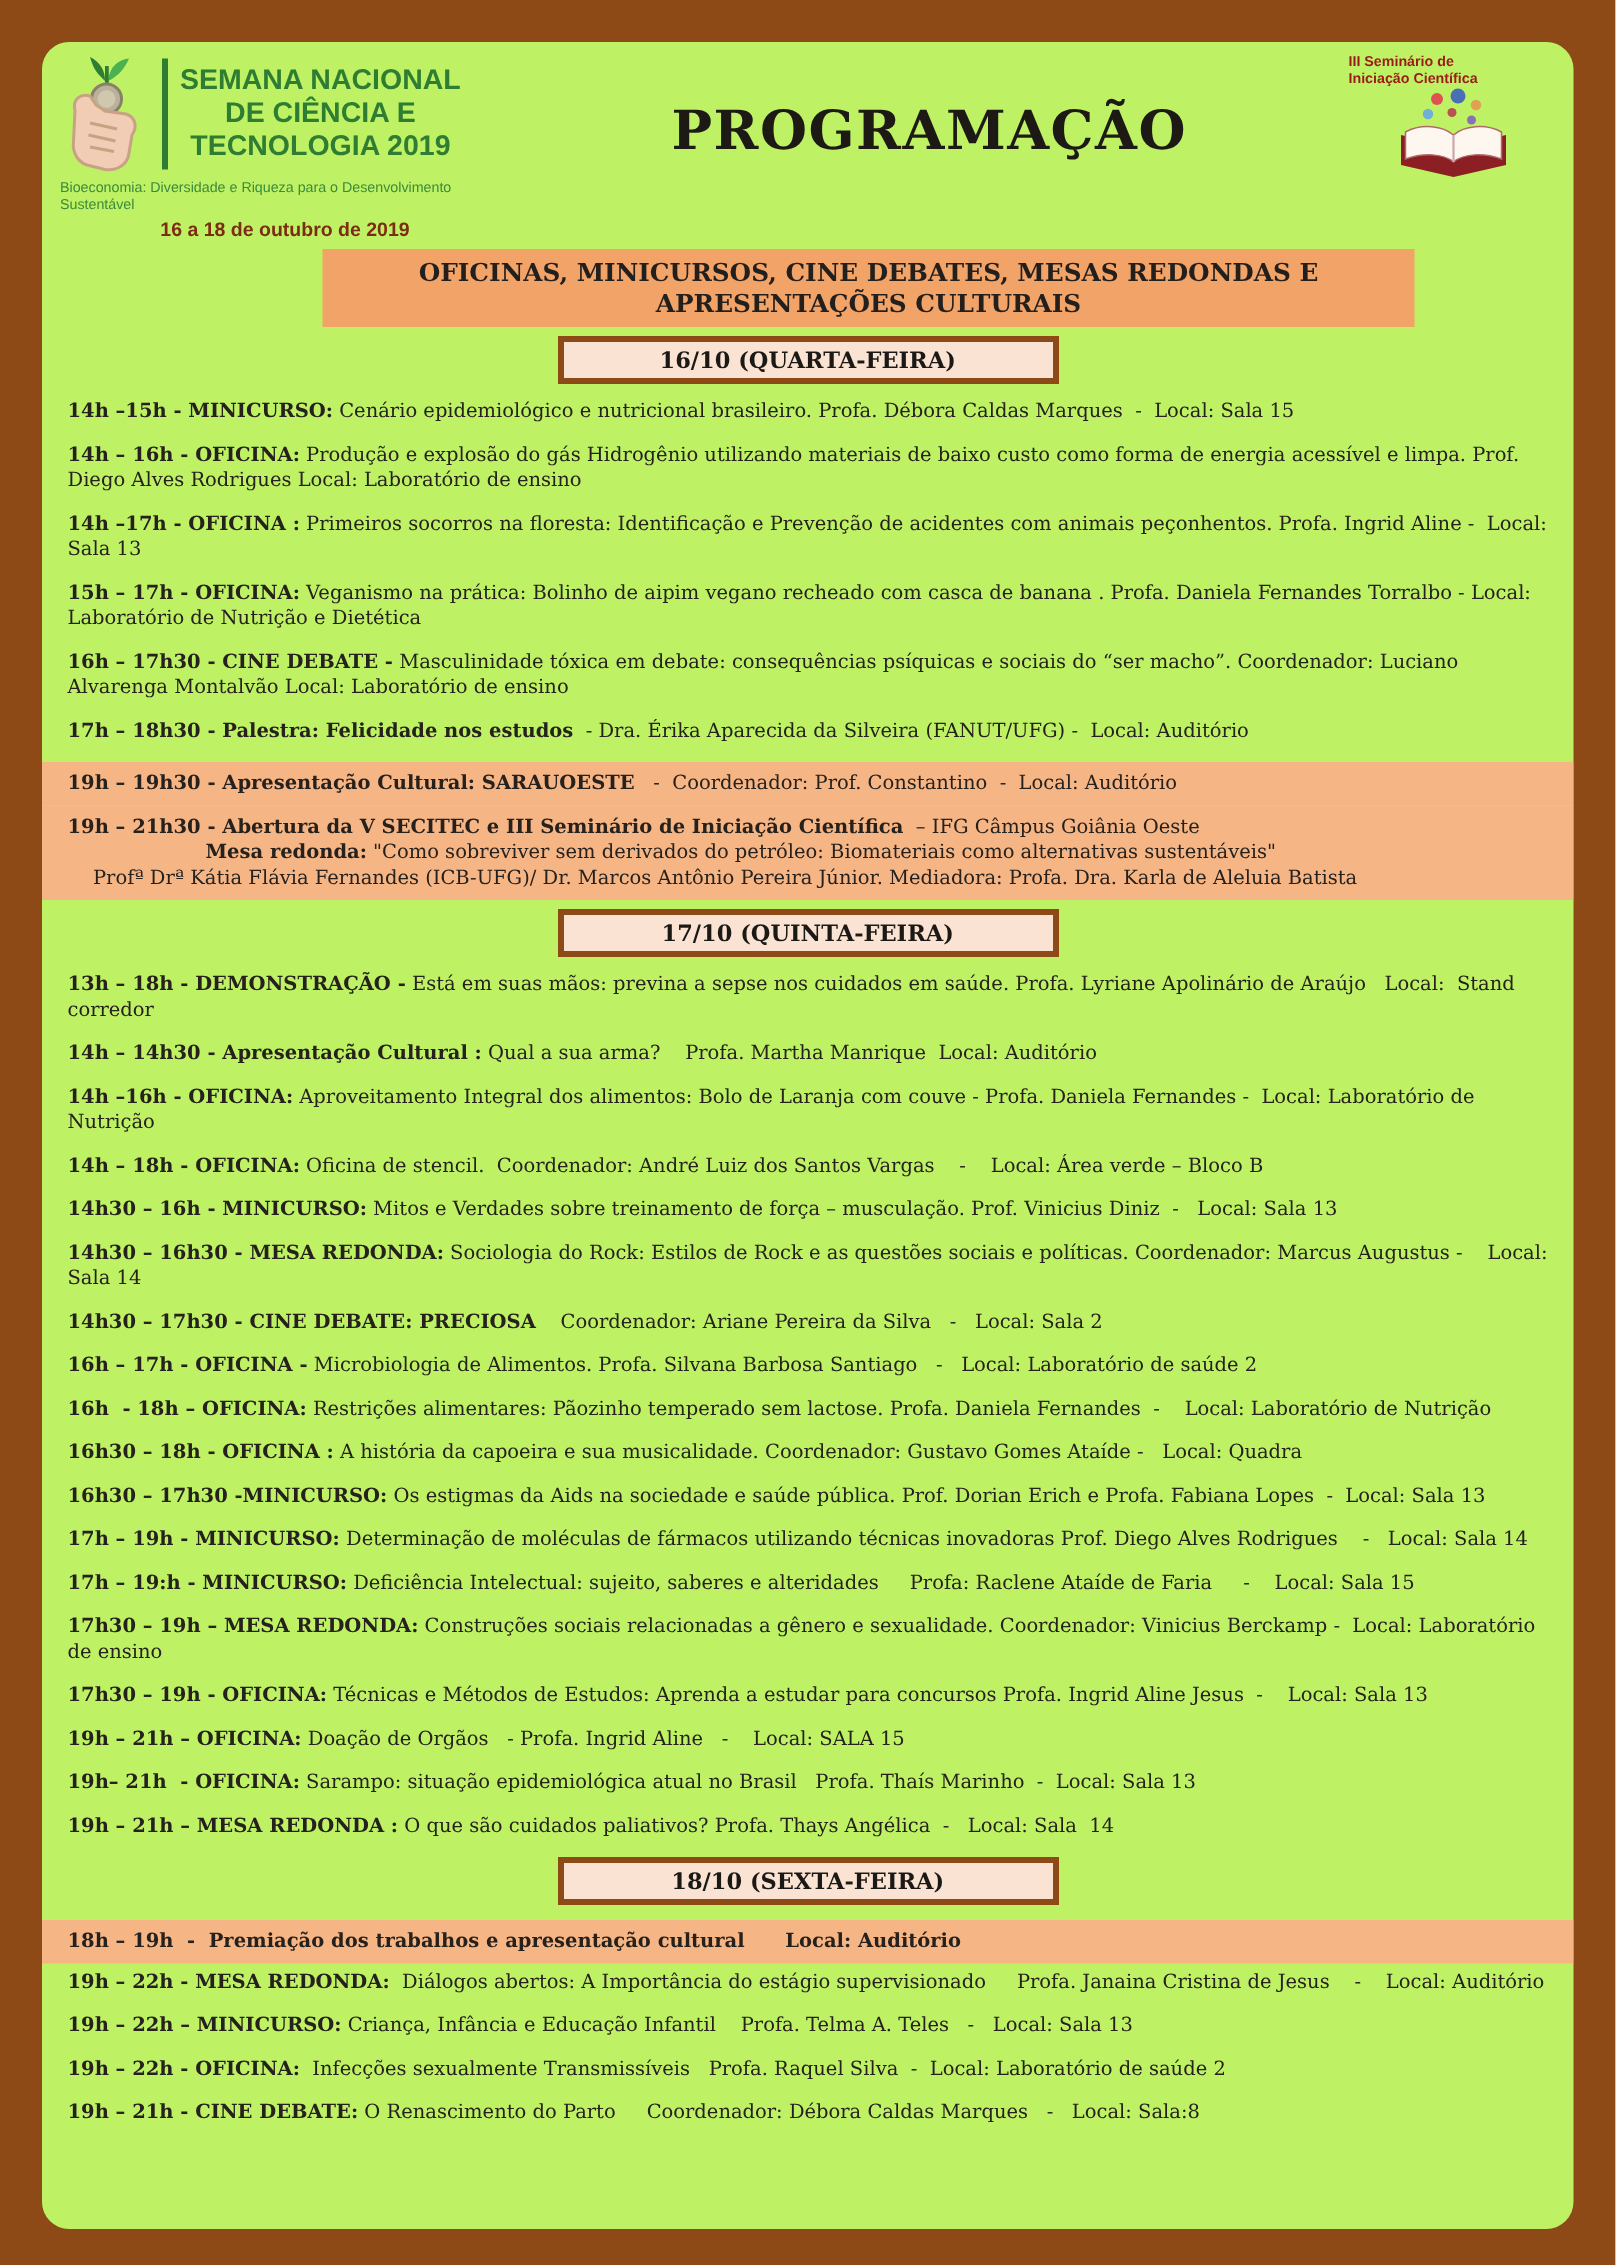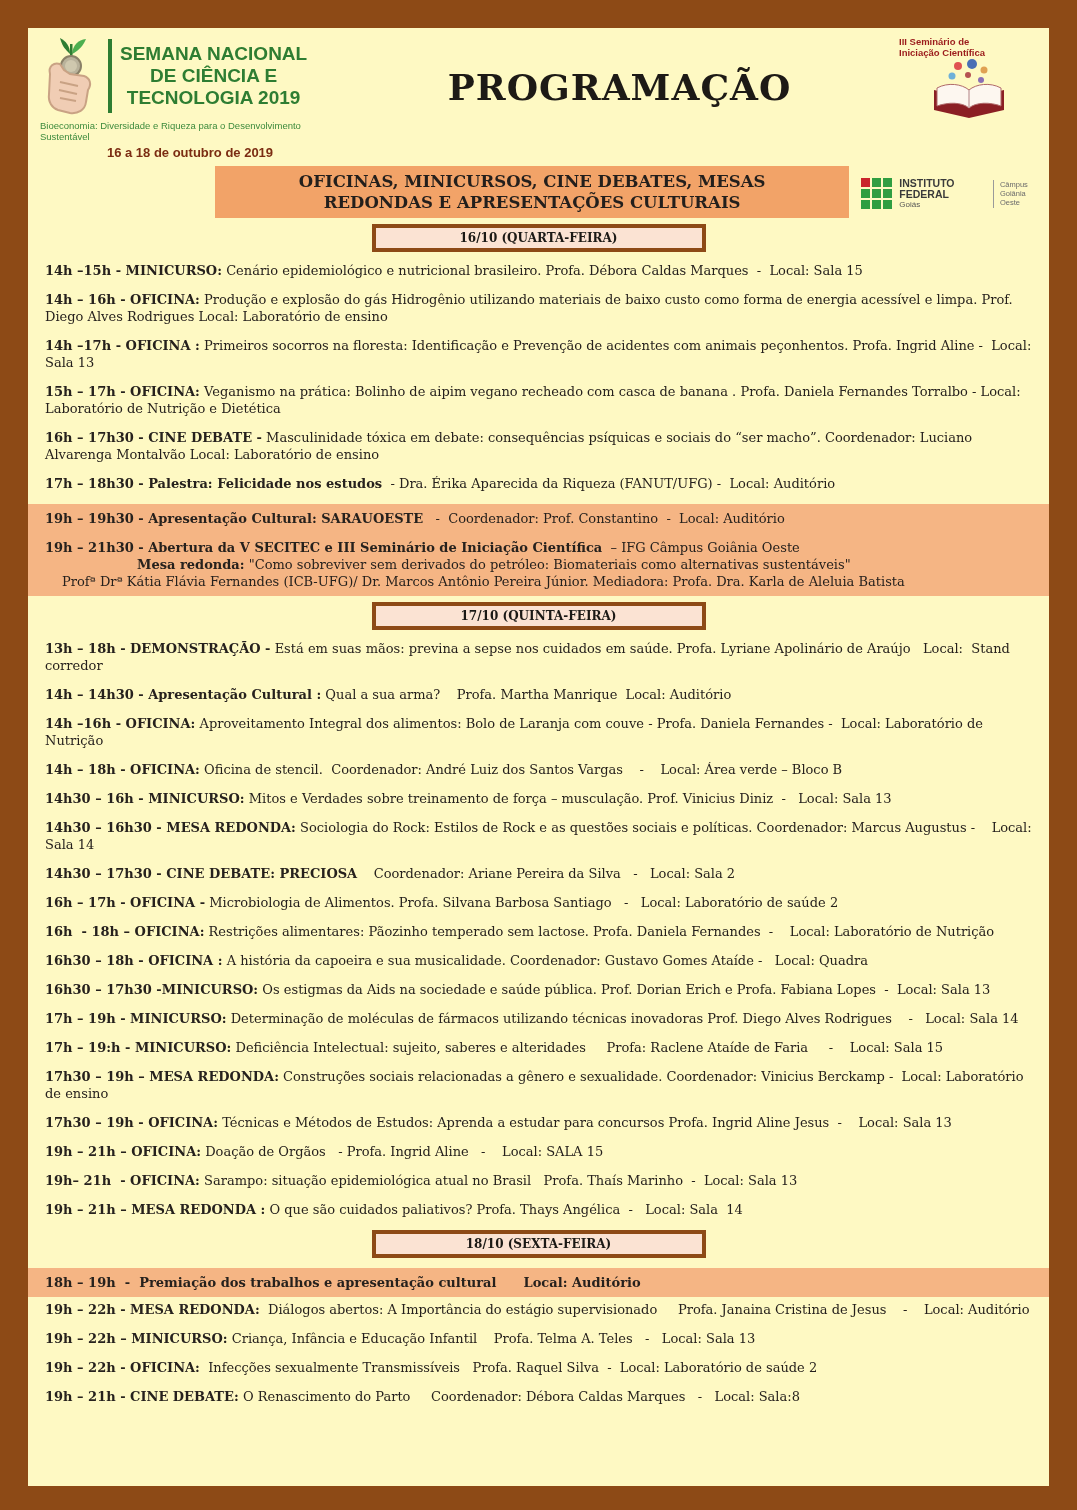--- a/index.html
+++ b/index.html
@@ -1,18 +1,18 @@
 <!DOCTYPE html>
 <html lang="pt"><head>
 <meta charset="utf-8">
 <style>
   html,body{margin:0;padding:0;}
   body{font-family:"DejaVu Serif", serif; color:#26211d;}
   .page{width:1077px;height:1510px;background:#8d4a16;padding:28px 28px 24px 28px;box-sizing:border-box;}
-  .sheet{background:#fef9c3;width:100%;height:100%;box-sizing:border-box;overflow:hidden;position:relative;}
+  .sheet{background:#bef264;width:100%;height:100%;box-sizing:border-box;overflow:hidden;position:relative;border-radius:18px;}
 
   
   .hdr{display:flex;align-items:flex-start;padding:8px 10px 0 12px;}
   .brand{width:300px;}
   .brand-top{display:flex;align-items:center;}
   .brand-bar{width:4px;height:74px;background:#2e7d32;margin:0 8px 0 6px;}
   .brand-text{font-family:"Liberation Sans", sans-serif;font-weight:bold;color:#2e7d32;font-size:19px;line-height:22px;text-align:center;}
   .brand-tag{font-family:"Liberation Sans", sans-serif;color:#3c8a3c;font-size:9.5px;margin-top:4px;}
   .brand-dates{font-family:"Liberation Sans", sans-serif;font-weight:bold;color:#7b2c12;font-size:13px;text-align:center;margin-top:3px;}
   .title{flex:1;text-align:center;font-size:36px;font-weight:bold;letter-spacing:1px;padding-top:30px;color:#1d1a16;}
@@ -26,21 +26,21 @@
   .if-grid{display:grid;grid-template-columns:repeat(3,9px);grid-gap:2px;margin-right:7px;}
   .if-grid i{width:9px;height:9px;background:#2f9e41;display:block;}
   .if-grid i.red{background:#c9252c;}
   .if-name{font-family:"Liberation Sans", sans-serif;}
   .if-name .nm{font-weight:bold;font-size:10.5px;color:#3a3a3a;line-height:11px;}
   .if-name .st{font-size:8px;color:#555;}
   .if-div{width:1px;height:28px;background:#9a9a9a;margin:0 6px;}
   .if-campus{font-family:"Liberation Sans", sans-serif;font-size:7.5px;color:#6b6b6b;line-height:9px;}
 
   
-  .day-box{width:326px;margin:6px auto 10px auto;border:4px solid #8d4a16;text-align:center;font-weight:bold;font-size:12px;padding:3px 0;color:#1b1915;background:#fbe3d3;}
+  .day-box{width:326px;margin:6px auto 10px auto;border:4px solid #8d4a16;text-align:center;font-weight:bold;font-size:15px;padding:3px 0;color:#1b1915;background:#fbe3d3;}
 
   
   .event{margin:0 8px 12px 17px;font-size:13px;line-height:17px;}
   .event .line{white-space:pre-wrap;}
   .event.hl{background:#f5b584;margin:0;padding:6px 10px 6px 17px;}
   .event.hl + .event:not(.hl){margin-top:4px;}
   .b{font-weight:bold;}
   .ind1{padding-left:92px;}
   .ind2{padding-left:17px;}
 
@@ -95,63 +95,41 @@
             <path d="M10 32 L45 40 L80 32 L80 52 L45 60 L10 52 Z" fill="#8b1f24"></path>
             <path d="M13 30 C24 24 38 26 45 32 C52 26 66 24 77 30 L77 48 C66 44 52 44 45 50 C38 44 24 44 13 48 Z" fill="#fdf7f0" stroke="#b06a6a" stroke-width="1"></path>
             <line x1="45" y1="32" x2="45" y2="50" stroke="#caa9a9" stroke-width="1.5"></line>
           </svg>
         </span>
       </div>
     </div>
 
     <div class="banner-row">
       <div class="banner">OFICINAS, MINICURSOS, CINE DEBATES, MESAS REDONDAS E APRESENTAÇÕES CULTURAIS</div>
-      <div class="if-logo">
-        <span class="if-grid">
-          <i class="red"></i>
-            <i></i>
-            <i></i>
-            <i></i>
-            <i></i>
-            <i></i>
-            <i></i>
-            <i></i>
-            <i></i>
-        </span>
-        <span class="if-name">
-          <div class="nm">INSTITUTO FEDERAL</div>
-          <div class="st">Goiás</div>
-        </span>
-        <span class="if-div"></span>
-        <span class="if-campus">
-          <div>Câmpus</div>
-          <div>Goiânia Oeste</div>
-        </span>
-      </div>
     </div>
 
     <main id="sections">
         <div class="day-box">16/10 (QUARTA-FEIRA)</div>
         <div class="event">
           <div class="line"><span class="b">14h –15h - MINICURSO:</span><span> Cenário epidemiológico e nutricional brasileiro. Profa. Débora Caldas Marques  -  Local: Sala 15</span></div>
         </div>
         <div class="event">
           <div class="line"><span class="b">14h – 16h - OFICINA:</span><span> Produção e explosão do gás Hidrogênio utilizando materiais de baixo custo como forma de energia acessível e limpa. Prof. Diego Alves Rodrigues Local: Laboratório de ensino</span></div>
         </div>
         <div class="event">
           <div class="line"><span class="b">14h –17h - OFICINA :</span><span> Primeiros socorros na floresta: Identificação e Prevenção de acidentes com animais peçonhentos. Profa. Ingrid Aline -  Local: Sala 13</span></div>
         </div>
         <div class="event">
           <div class="line"><span class="b">15h – 17h - OFICINA:</span><span> Veganismo na prática: Bolinho de aipim vegano recheado com casca de banana . Profa. Daniela Fernandes Torralbo - Local: Laboratório de Nutrição e Dietética</span></div>
         </div>
         <div class="event">
           <div class="line"><span class="b">16h – 17h30 - CINE DEBATE -</span><span> Masculinidade tóxica em debate: consequências psíquicas e sociais do “ser macho”. Coordenador: Luciano Alvarenga Montalvão Local: Laboratório de ensino</span></div>
         </div>
         <div class="event">
-          <div class="line"><span class="b">17h – 18h30 - Palestra: Felicidade nos estudos</span><span>  - Dra. Érika Aparecida da Riqueza (FANUT/UFG) -  Local: Auditório</span></div>
+          <div class="line"><span class="b">17h – 18h30 - Palestra: Felicidade nos estudos</span><span>  - Dra. Érika Aparecida da Silveira (FANUT/UFG) -  Local: Auditório</span></div>
         </div>
         <div class="event hl">
           <div class="line"><span class="b">19h – 19h30 - Apresentação Cultural: SARAUOESTE</span><span>   -  Coordenador: Prof. Constantino  -  Local: Auditório</span></div>
         </div>
         <div class="event hl">
           <div class="line"><span class="b">19h – 21h30 - Abertura da V SECITEC e III Seminário de Iniciação Científica</span><span>  – IFG Câmpus Goiânia Oeste</span></div>
           <div class="line ind1"><span class="b">Mesa redonda:</span><span> "Como sobreviver sem derivados do petróleo: Biomateriais como alternativas sustentáveis"</span></div>
           <div class="line ind2"><span>Profª Drª Kátia Flávia Fernandes (ICB-UFG)/ Dr. Marcos Antônio Pereira Júnior. Mediadora: Profa. Dra. Karla de Aleluia Batista</span></div>
         </div>
         <div class="day-box">17/10 (QUINTA-FEIRA)</div>

